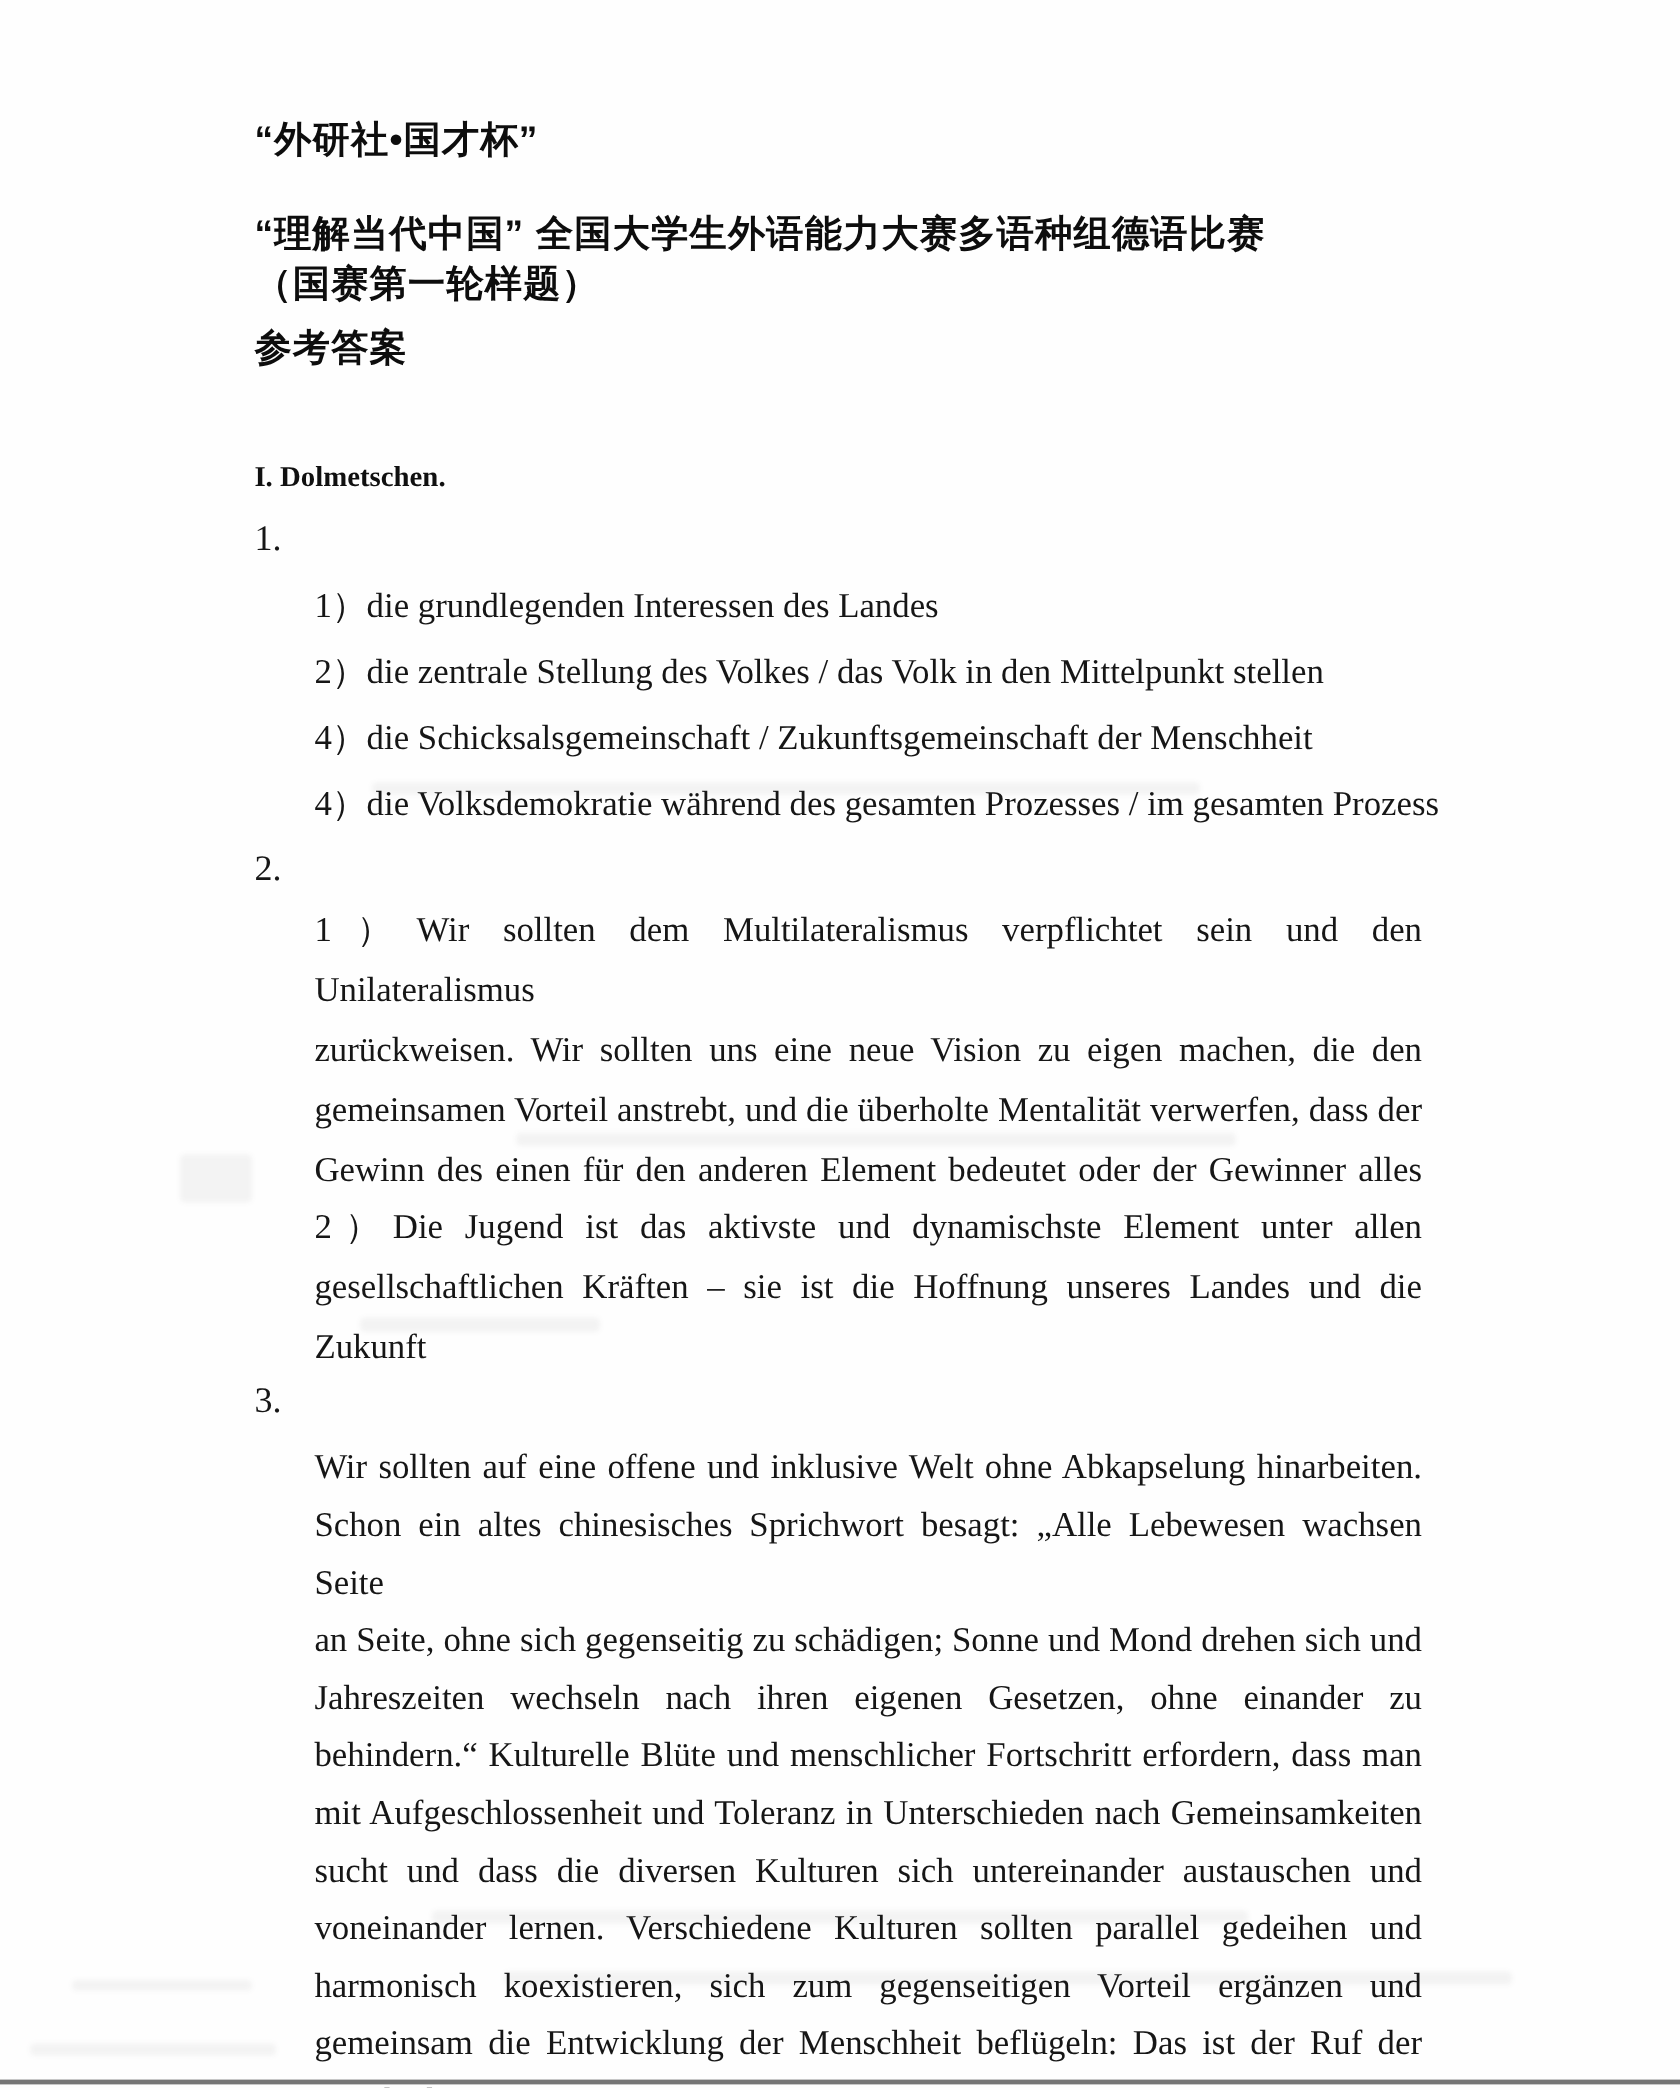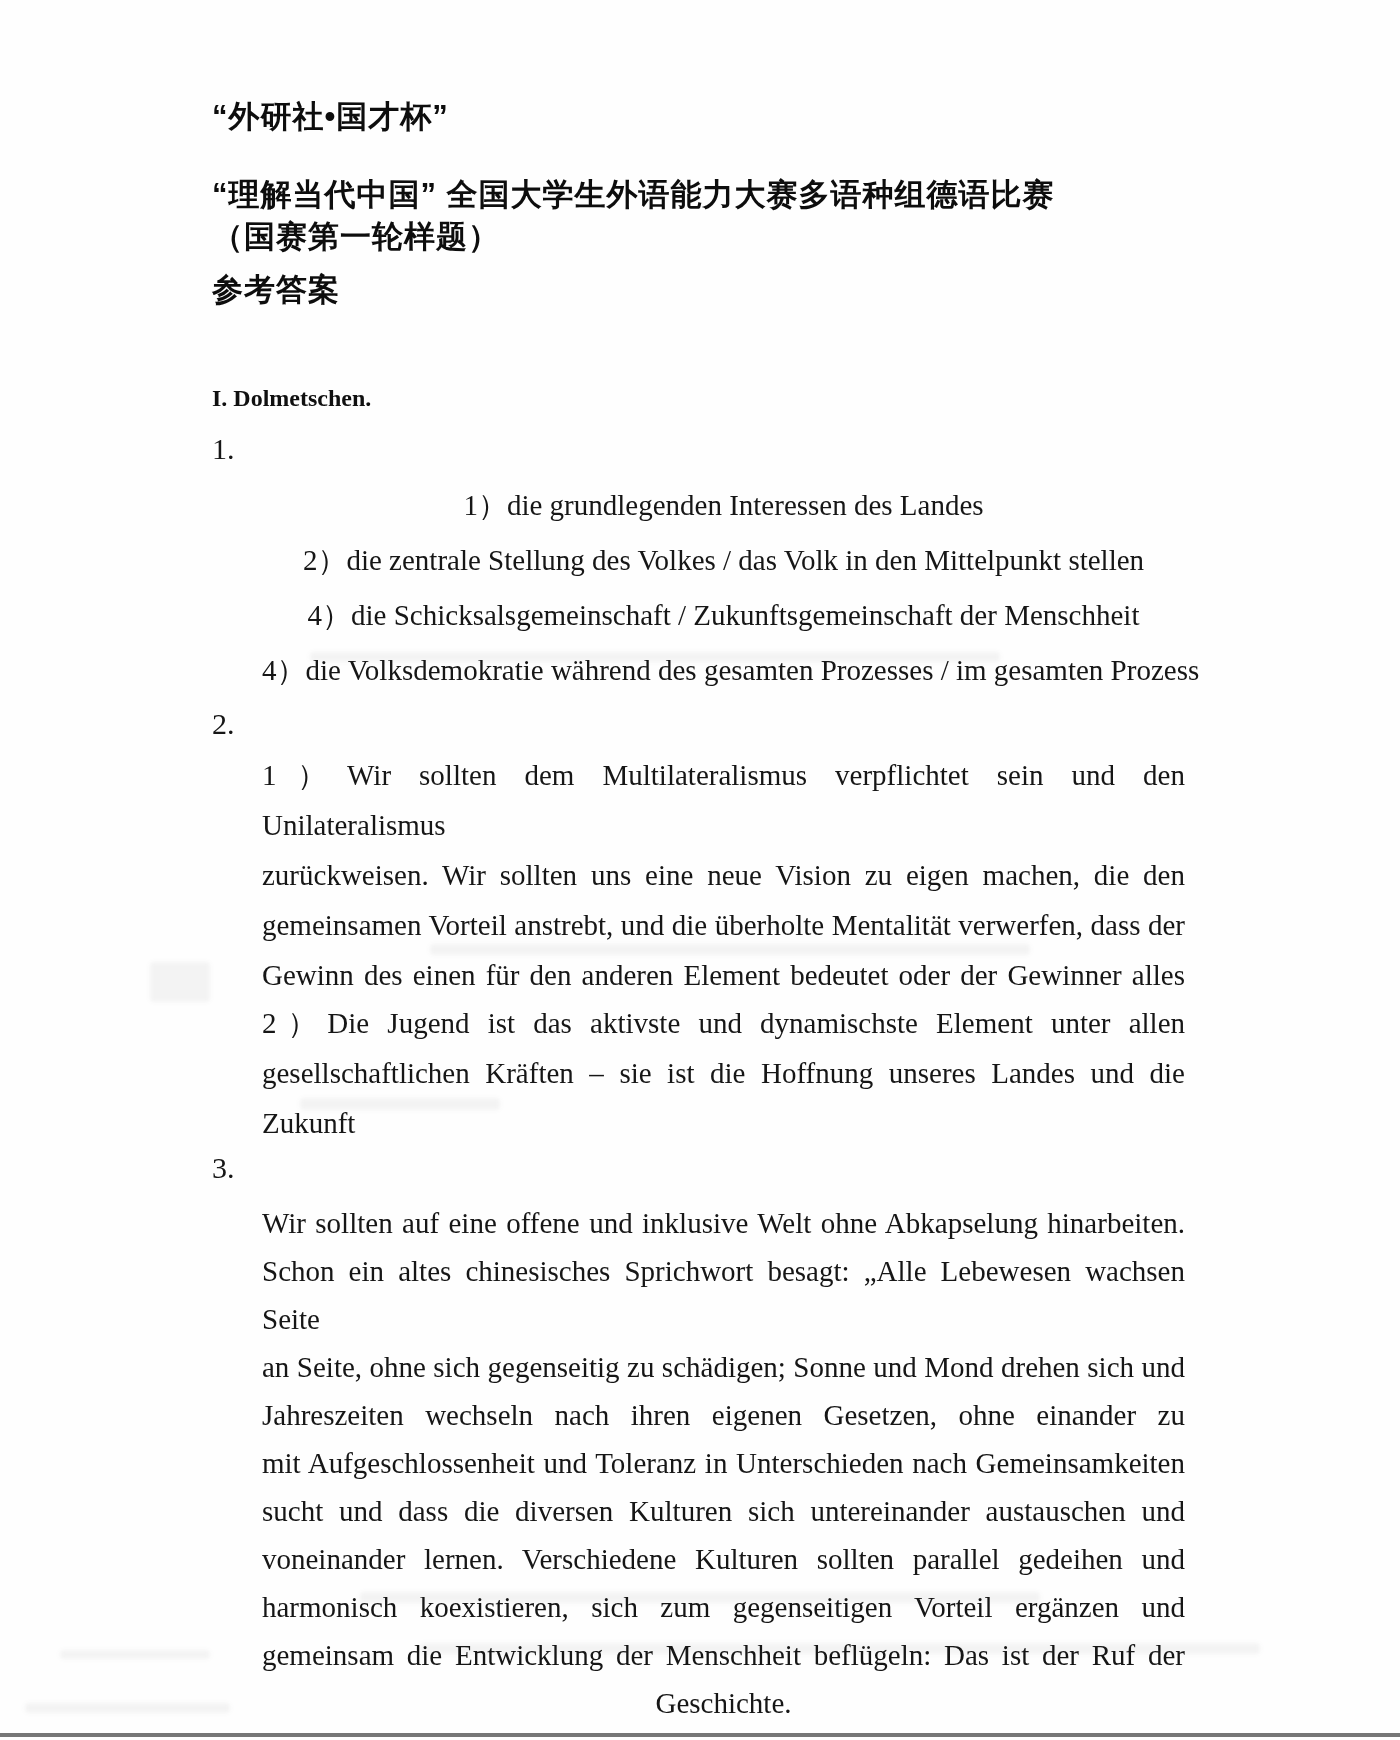--- a/index.html
+++ b/index.html
@@ -71,21 +71,21 @@
   .list1 .ll { white-space: nowrap; }
   .p21 { top: 750px; line-height: 50px; }
   .p22 { top: 998px; line-height: 50px; }
   .p3  { top: 1199px; line-height: 48px; }
 
   .jl {
     text-align: justify;
     text-align-last: justify;
   }
   .ll {
-    text-align: center;
+    text-align: left;
   }
 
   
   .smudge {
     position: absolute;
     background: rgba(60, 60, 60, 0.055);
     filter: blur(2px);
     border-radius: 4px;
   }
   .sm1 { left: 310px; top: 652px;  width: 690px; height: 10px; }
@@ -138,20 +138,21 @@
     <div class="jl">2）Die Jugend ist das aktivste und dynamischste Element unter allen</div>
     <div class="jl">gesellschaftlichen Kräften – sie ist die Hoffnung unseres Landes und die Zukunft</div>
   </div>
 
   <div class="sec-num n3">3.</div>
   <div class="ansblock p3">
     <div class="jl">Wir sollten auf eine offene und inklusive Welt ohne Abkapselung hinarbeiten.</div>
     <div class="jl">Schon ein altes chinesisches Sprichwort besagt: „Alle Lebewesen wachsen Seite</div>
     <div class="jl">an Seite, ohne sich gegenseitig zu schädigen; Sonne und Mond drehen sich und</div>
     <div class="jl">Jahreszeiten wechseln nach ihren eigenen Gesetzen, ohne einander zu</div>
+    <div class="jl">behindern.“ Kulturelle Blüte und menschlicher Fortschritt erfordern, dass man</div>
     <div class="jl">mit Aufgeschlossenheit und Toleranz in Unterschieden nach Gemeinsamkeiten</div>
     <div class="jl">sucht und dass die diversen Kulturen sich untereinander austauschen und</div>
     <div class="jl">voneinander lernen. Verschiedene Kulturen sollten parallel gedeihen und</div>
     <div class="jl">harmonisch koexistieren, sich zum gegenseitigen Vorteil ergänzen und</div>
     <div class="jl">gemeinsam die Entwicklung der Menschheit beflügeln: Das ist der Ruf der</div>
     <div class="ll">Geschichte.</div>
   </div>
 
   <div class="smudge sm1"></div>
   <div class="smudge sm2"></div>

